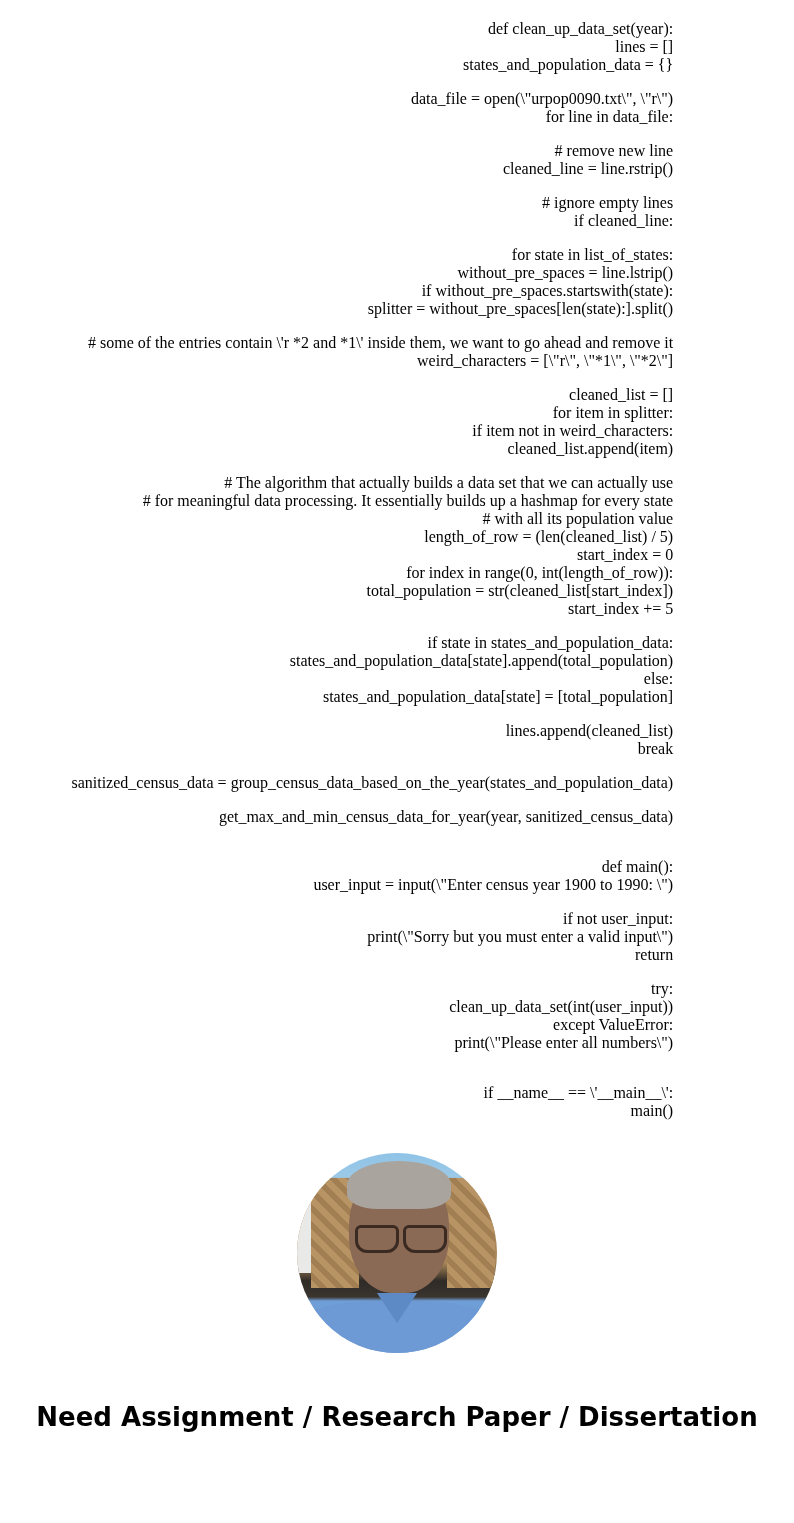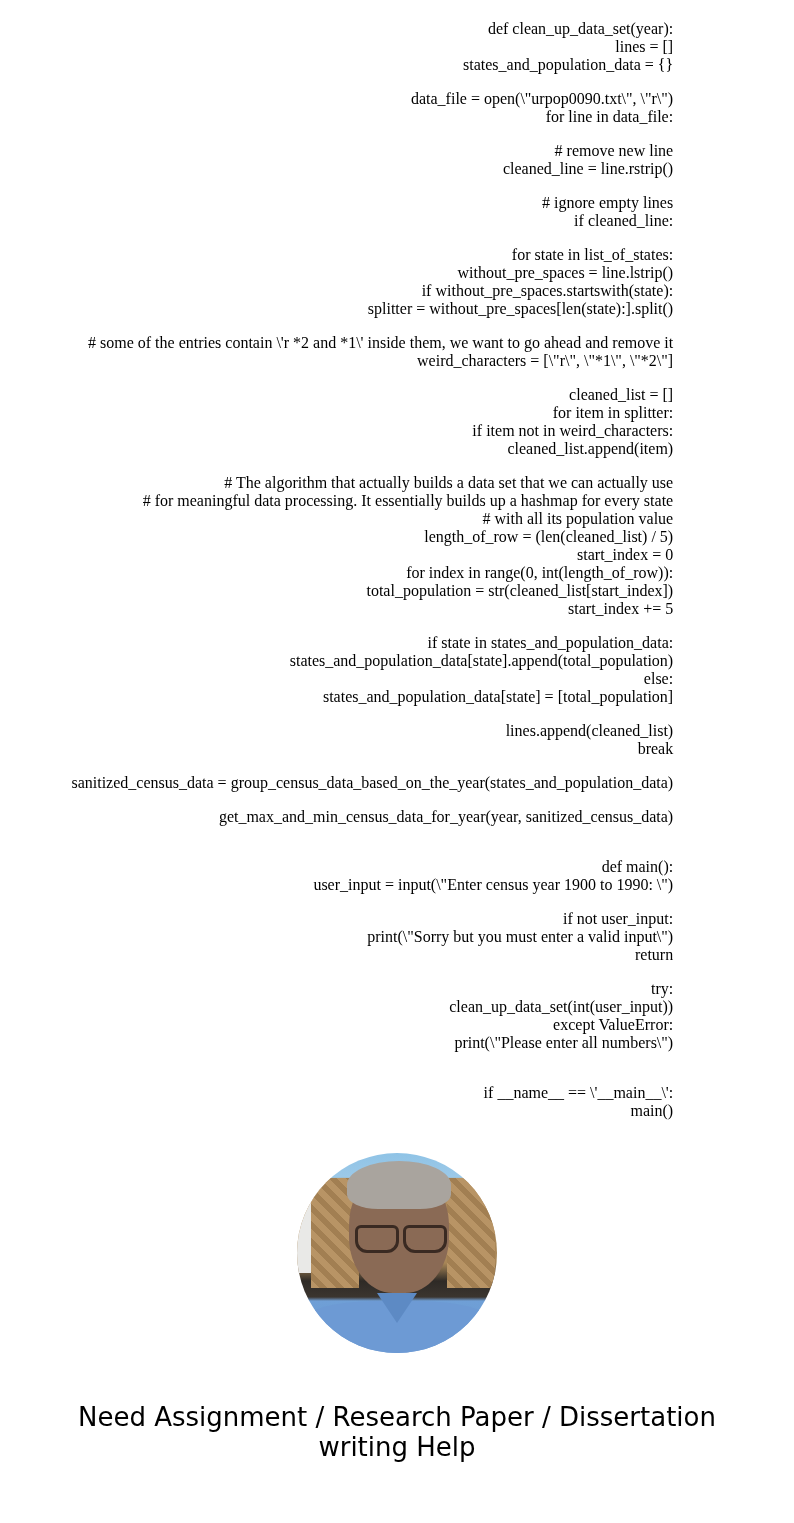--- a/index.html
+++ b/index.html
@@ -19,21 +19,21 @@
   .avatar .wall-left { position:absolute; left:0; top:30px; width:30px; height:90px; background:#e9e9e7; }
   .avatar .panel { position:absolute; top:25px; width:48px; height:110px; background: repeating-linear-gradient(45deg,#b89465 0 6px,#a27f52 6px 12px); }
   .avatar .head { position:absolute; left:52px; top:12px; width:100px; height:128px; border-radius:48% 48% 44% 44%; background:#8a6a55; }
   .avatar .hair { position:absolute; left:50px; top:8px; width:104px; height:48px; border-radius:50% 50% 30% 30%; background:#a9a49e; }
   .avatar .glasses-l { position:absolute; left:58px; top:72px; width:38px; height:22px; border:3px solid #3a2a22; border-radius:6px 6px 12px 12px; }
   .avatar .glasses-r { position:absolute; left:106px; top:72px; width:38px; height:22px; border:3px solid #3a2a22; border-radius:6px 6px 12px 12px; }
   .avatar .shirt { position:absolute; left:0; top:148px; width:200px; height:60px; background:#6d9ad4; border-radius:40% 40% 0 0; }
   .avatar .collar { position:absolute; left:80px; top:140px; width:40px; height:30px; background:#5d8ac4; clip-path: polygon(0 0,50% 100%,100% 0); }
   .footer {
     position: absolute; left: 0; top: 1402px; width: 794px; text-align: center;
-    font-family: "DejaVu Sans", sans-serif; font-weight: normal; font-size: 26px; line-height: 30px;
+    font-family: "DejaVu Sans", sans-serif; font-weight: bold; font-size: 26px; line-height: 30px;
   }
   .footer div { white-space: nowrap; }
 </style>
 </head>
 <body>
 
 <pre class="code" id="code-block"><span class="line" style="padding-left: 0px;">def clean_up_data_set(year):</span><span class="line" style="padding-left: 16px;">lines = []</span><span class="line" style="padding-left: 16px;">states_and_population_data = {}</span><span class="blank"></span><span class="line" style="padding-left: 16px;">data_file = open(\"urpop0090.txt\", \"r\")</span><span class="line" style="padding-left: 16px;">for line in data_file:</span><span class="blank"></span><span class="line" style="padding-left: 32px;"># remove new line</span><span class="line" style="padding-left: 32px;">cleaned_line = line.rstrip()</span><span class="blank"></span><span class="line" style="padding-left: 32px;"># ignore empty lines</span><span class="line" style="padding-left: 32px;">if cleaned_line:</span><span class="blank"></span><span class="line" style="padding-left: 48px;">for state in list_of_states:</span><span class="line" style="padding-left: 64px;">without_pre_spaces = line.lstrip()</span><span class="line" style="padding-left: 64px;">if without_pre_spaces.startswith(state):</span><span class="line" style="padding-left: 80px;">splitter = without_pre_spaces[len(state):].split()</span><span class="blank"></span><span class="line" style="padding-left: 80px;"># some of the entries contain \'r *2 and *1\' inside them, we want to go ahead and remove it</span><span class="line" style="padding-left: 80px;">weird_characters = [\"r\", \"*1\", \"*2\"]</span><span class="blank"></span><span class="line" style="padding-left: 80px;">cleaned_list = []</span><span class="line" style="padding-left: 80px;">for item in splitter:</span><span class="line" style="padding-left: 96px;">if item not in weird_characters:</span><span class="line" style="padding-left: 112px;">cleaned_list.append(item)</span><span class="blank"></span><span class="line" style="padding-left: 80px;"># The algorithm that actually builds a data set that we can actually use</span><span class="line" style="padding-left: 80px;"># for meaningful data processing. It essentially builds up a hashmap for every state</span><span class="line" style="padding-left: 80px;"># with all its population value</span><span class="line" style="padding-left: 80px;">length_of_row = (len(cleaned_list) / 5)</span><span class="line" style="padding-left: 80px;">start_index = 0</span><span class="line" style="padding-left: 80px;">for index in range(0, int(length_of_row)):</span><span class="line" style="padding-left: 96px;">total_population = str(cleaned_list[start_index])</span><span class="line" style="padding-left: 96px;">start_index += 5</span><span class="blank"></span><span class="line" style="padding-left: 96px;">if state in states_and_population_data:</span><span class="line" style="padding-left: 112px;">states_and_population_data[state].append(total_population)</span><span class="line" style="padding-left: 96px;">else:</span><span class="line" style="padding-left: 112px;">states_and_population_data[state] = [total_population]</span><span class="blank"></span><span class="line" style="padding-left: 80px;">lines.append(cleaned_list)</span><span class="line" style="padding-left: 80px;">break</span><span class="blank"></span><span class="line" style="padding-left: 16px;">sanitized_census_data = group_census_data_based_on_the_year(states_and_population_data)</span><span class="blank"></span><span class="line" style="padding-left: 16px;">get_max_and_min_census_data_for_year(year, sanitized_census_data)</span><span class="blank"></span><span class="blank"></span><span class="line" style="padding-left: 0px;">def main():</span><span class="line" style="padding-left: 16px;">user_input = input(\"Enter census year 1900 to 1990: \")</span><span class="blank"></span><span class="line" style="padding-left: 16px;">if not user_input:</span><span class="line" style="padding-left: 32px;">print(\"Sorry but you must enter a valid input\")</span><span class="line" style="padding-left: 32px;">return</span><span class="blank"></span><span class="line" style="padding-left: 16px;">try:</span><span class="line" style="padding-left: 32px;">clean_up_data_set(int(user_input))</span><span class="line" style="padding-left: 16px;">except ValueError:</span><span class="line" style="padding-left: 32px;">print(\"Please enter all numbers\")</span><span class="blank"></span><span class="blank"></span><span class="line" style="padding-left: 0px;">if __name__ == \'__main__\':</span><span class="line" style="padding-left: 16px;">main()</span></pre>
 
 <div class="avatar" title="profile photo of a man with glasses in a blue shirt">
   <div class="wall-left"></div>
@@ -42,14 +42,13 @@
   <div class="shirt"></div>
   <div class="collar"></div>
   <div class="head"></div>
   <div class="hair"></div>
   <div class="glasses-l"></div>
   <div class="glasses-r"></div>
 </div>
 
 <div class="footer">
   <div>Need Assignment / Research Paper / Dissertation</div>
-  <div>writing Help</div>
 </div>
 
 </body></html>

